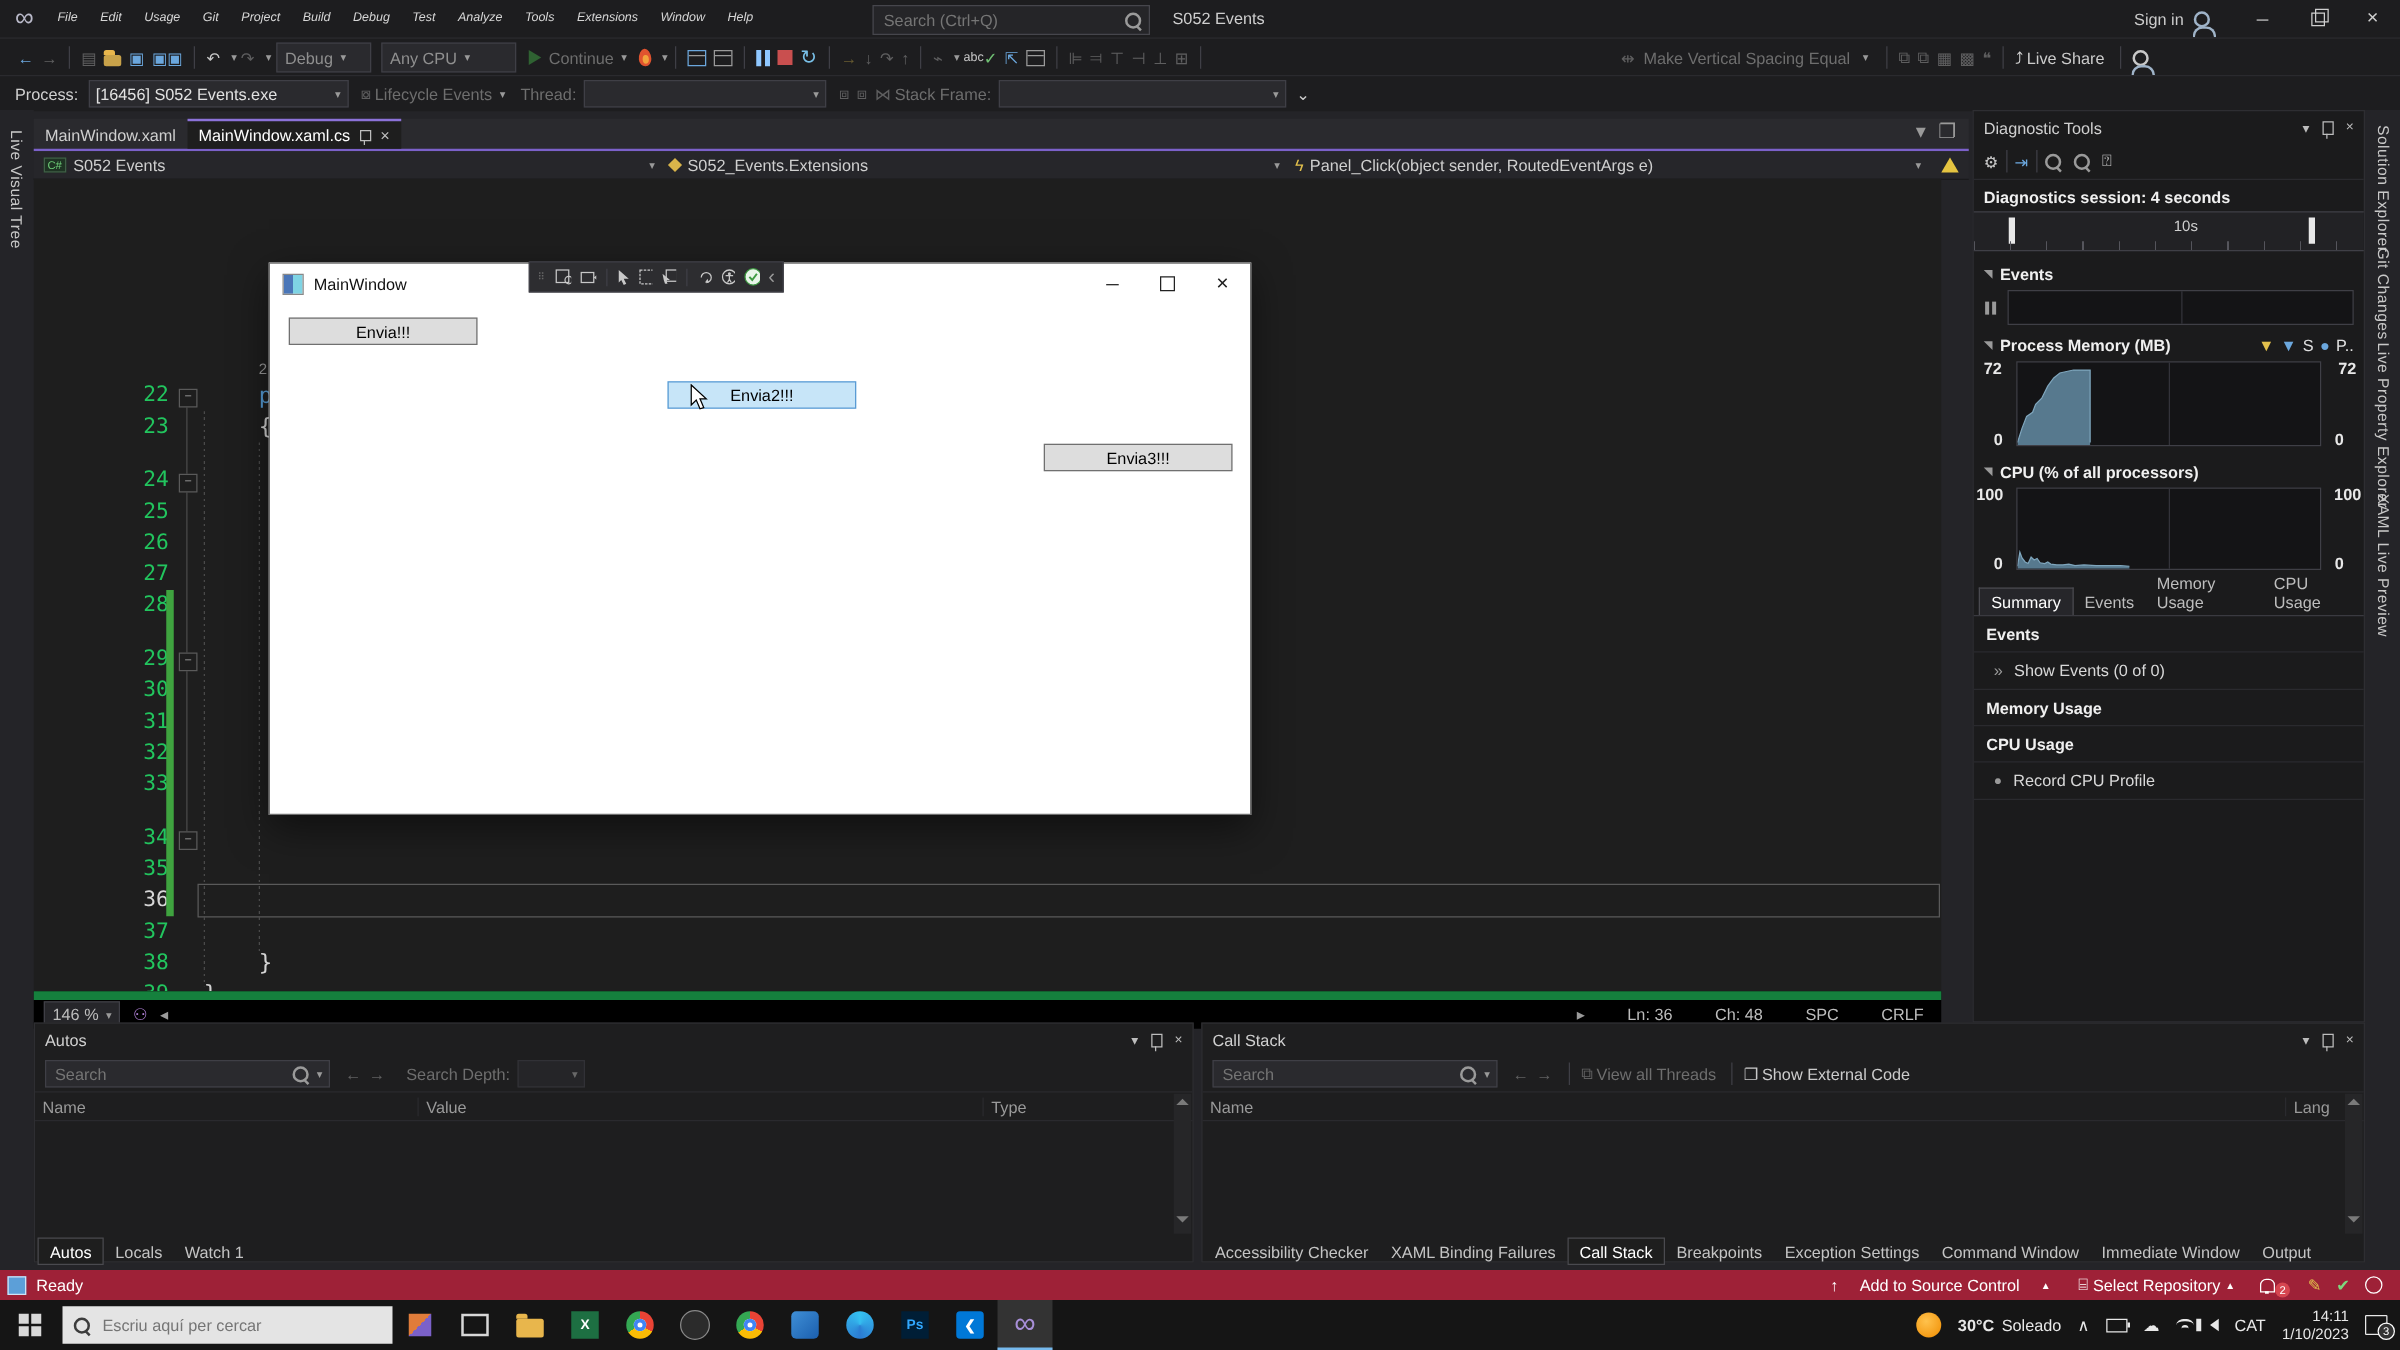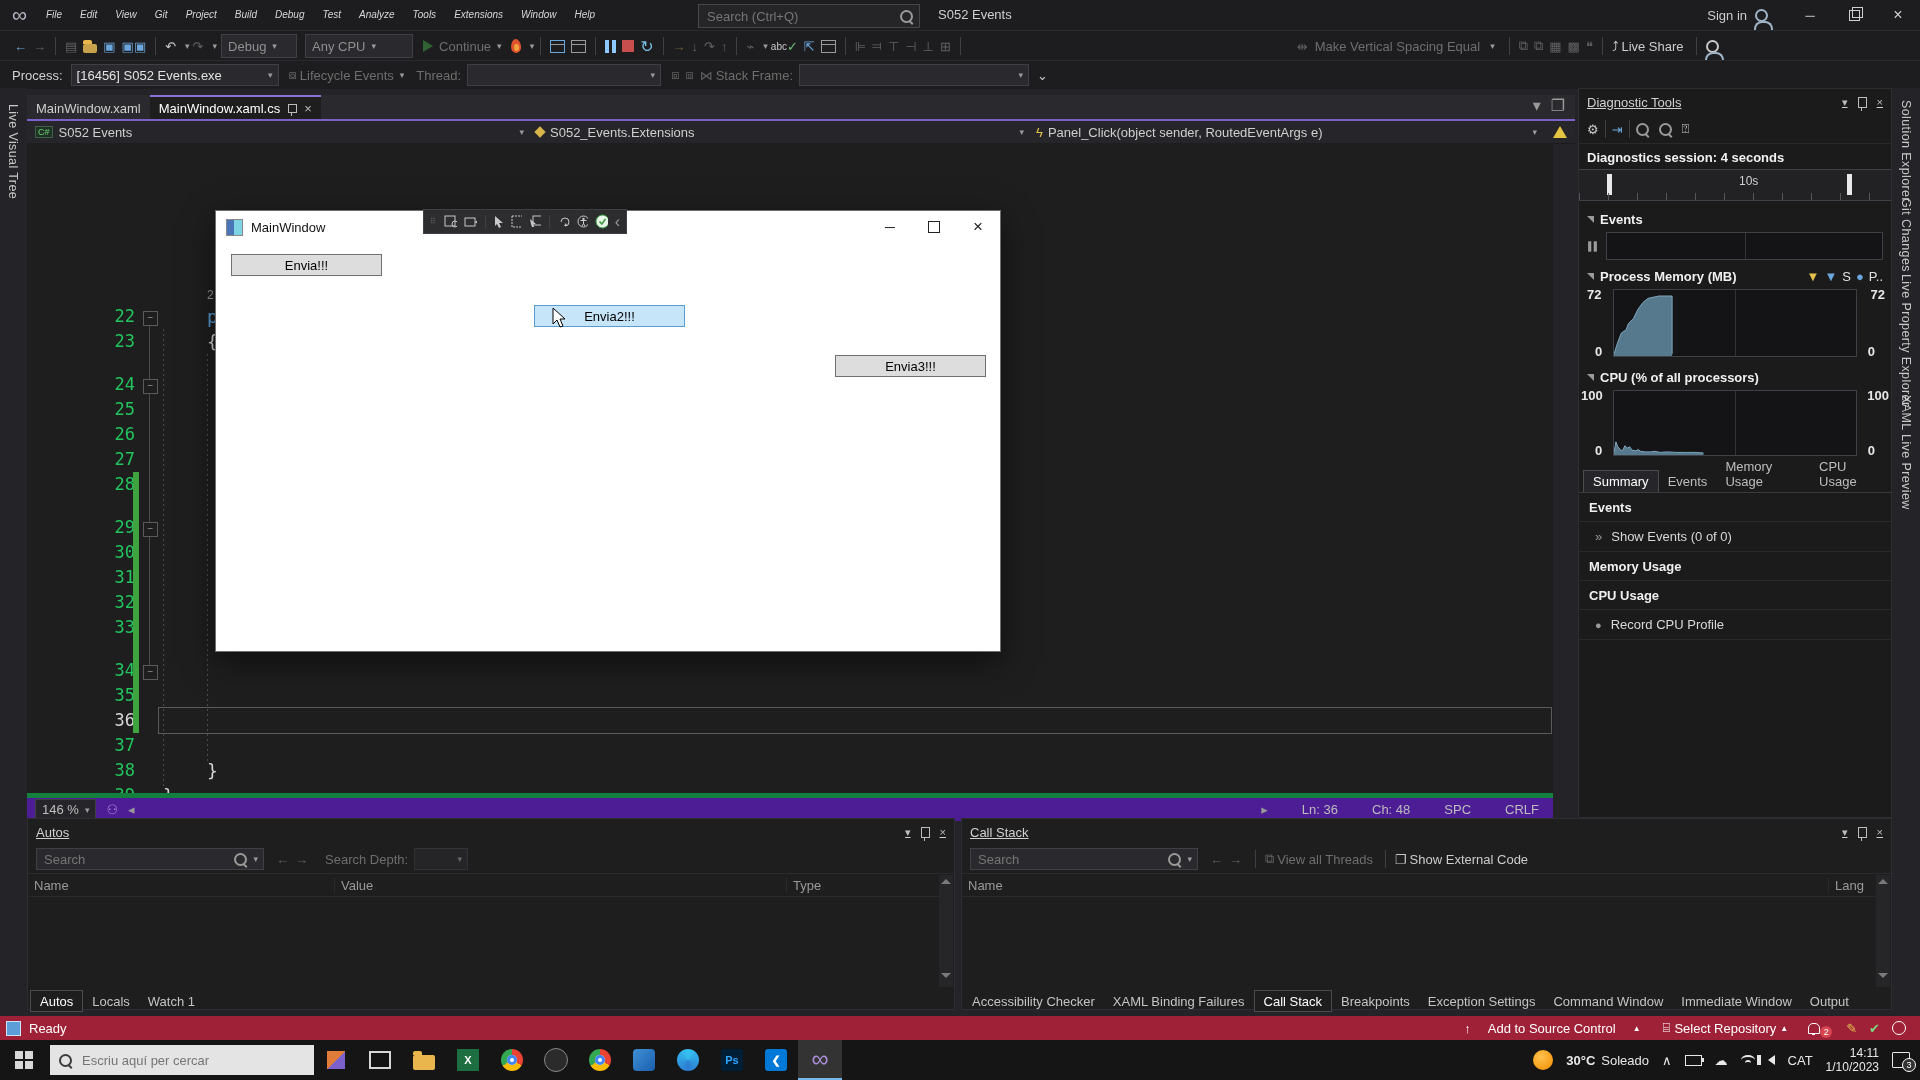--- a/index.html
+++ b/index.html
@@ -78,27 +78,27 @@
       color:#9a9a9a;font-size:10px;line-height:11px;text-align:center;}
   #foldline{left:122px;top:181px;width:1px;height:350px;background:#4a4a4a;}
   .iguide{position:absolute;width:1px;background:repeating-linear-gradient(#4a4a4a 0 2px,transparent 2px 5px);}
   .codefrag{position:absolute;font-family:"DejaVu Sans Mono",monospace;font-size:18px;line-height:25px;color:#d4d4d4;white-space:pre;}
   .codefrag.codelens{font-size:12px;line-height:16px;color:#9a9a9a;font-family:"Liberation Sans",sans-serif;}
   #line22{position:absolute;top:161px;left:180px;font-family:"DejaVu Sans Mono",monospace;font-size:18px;line-height:25px;white-space:pre;}
   .kw{color:#569cd6;} .typ{color:#4ec9b0;} .pun{color:#d4d4d4;}
   #curline{left:131px;top:564px;width:1392px;height:25px;border:1px solid #5a5a5a;}
   .scroll-arrow{width:0;height:0;border-left:5px solid transparent;border-right:5px solid transparent;margin:5px auto;}
 
-  #editorbar{left:27px;top:793px;width:1526px;height:23px;background:#4c1d95;border-top:5px solid #15803d;font-size:13px;color:#bdbdbd;}
+  #editorbar{left:27px;top:793px;width:1526px;height:23px;background:#000000;border-top:7px solid #15803d;font-size:13px;color:#bdbdbd;}
   .zoombox{height:19px;border:1px solid #3f3f46;background:#26262a;display:flex;align-items:center;padding:0 6px;margin-left:8px;}
   .stat{margin-left:34px;}
 
   
   #diag{left:1578px;top:88px;width:314px;height:730px;background:#1b1b1c;border:1px solid #2e2e32;box-sizing:border-box;font-size:13px;}
-  .panel-head{display:flex;align-items:center;height:26px;padding:0 8px;color:#d0d0d0;text-decoration:underline;}
+  .panel-head{display:flex;align-items:center;height:26px;padding:0 8px;color:#d0d0d0;}
   .panel-icons{margin-left:auto;display:flex;gap:10px;color:#bdbdbd;font-size:11px;align-items:center;}
   .pin-ic{width:7px;height:9px;border:1px solid #bdbdbd;position:relative;}
   .pin-ic::after{content:"";position:absolute;left:2px;top:9px;width:1px;height:4px;background:#bdbdbd;}
   #diag-toolbar{height:28px;display:flex;align-items:center;padding:0 8px;border-bottom:1px solid #2a2a2e;color:#c8c8c8;}
   #diag-session{font-weight:bold;color:#f0f0f0;padding:6px 8px 4px;}
   #ruler{position:relative;margin:0 0 6px 0;height:30px;background:#222225;border-top:1px solid #3f3f46;border-bottom:1px solid #3f3f46;}
   #ruler .ticks{position:absolute;left:0;right:0;bottom:0;height:7px;
      background:repeating-linear-gradient(90deg,#55555c 0 1px,transparent 1px 29px);}
   .ruler-mark{position:absolute;top:4px;width:5px;height:21px;background:#e8e8e8;}
   .sect-head{display:flex;align-items:center;font-weight:bold;color:#f0f0f0;padding:5px 8px 3px;}
@@ -186,21 +186,21 @@
 <body>
 
 <div id="root">
 
   <div id="menubar" class="abs row">
     <span id="vs-logo">∞</span>
     <div class="row">
 
     <span class="menu-item">File</span>
         <span class="menu-item">Edit</span>
-        <span class="menu-item">View</span>
+        <span class="menu-item">Usage</span>
         <span class="menu-item">Git</span>
         <span class="menu-item">Project</span>
         <span class="menu-item">Build</span>
         <span class="menu-item">Debug</span>
         <span class="menu-item">Test</span>
         <span class="menu-item">Analyze</span>
         <span class="menu-item">Tools</span>
         <span class="menu-item">Extensions</span>
         <span class="menu-item">Window</span>
         <span class="menu-item">Help</span>

